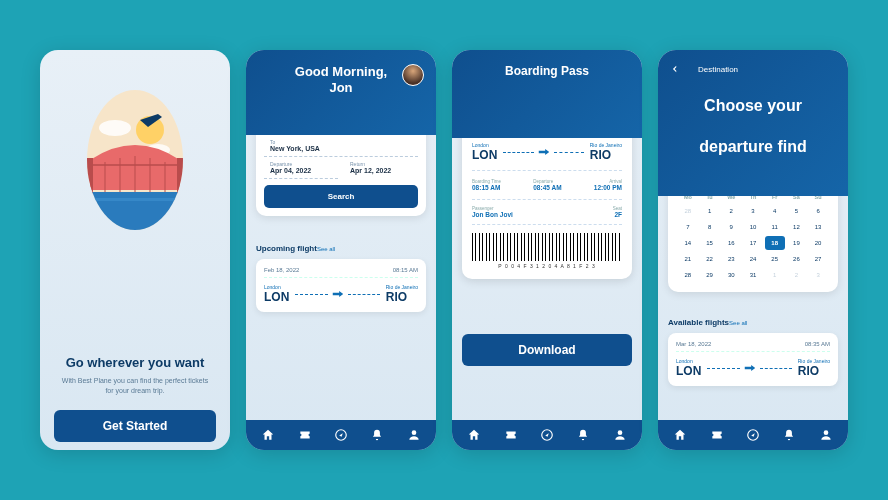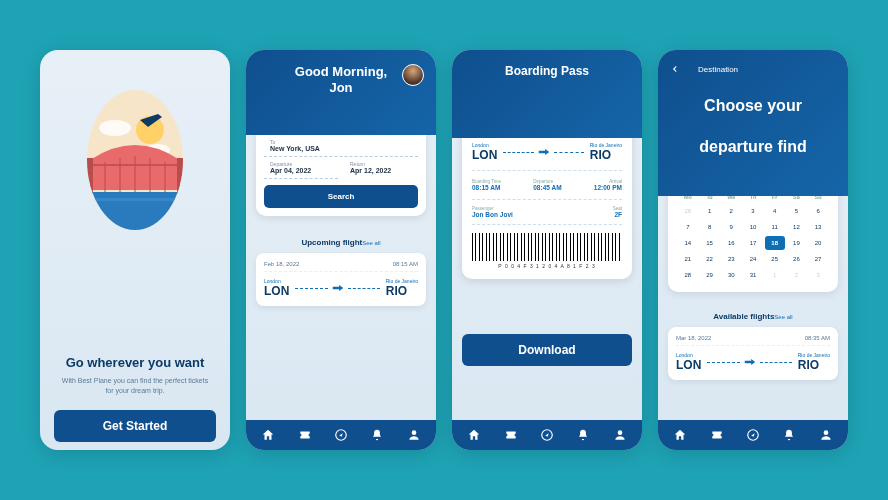--- a/index.html
+++ b/index.html
@@ -16,21 +16,21 @@
 .greeting { font-size: 13px; font-weight: 700; line-height: 1.2; }
 .avatar { position: absolute; right: 12px; top: 14px; width: 22px; height: 22px; border-radius: 50%; background: radial-gradient(circle at 50% 30%, #d9a67a 0%, #4a3228 70%); border: 1px solid #fff; }
 .card { background: #fff; border-radius: 10px; margin: -30px 10px 10px; padding: 8px; box-shadow: 0 2px 8px rgba(0,0,0,.1); }
 .field-row { display: flex; gap: 6px; }
 .field { flex: 1; padding: 4px 6px; border-bottom: 1px dashed #bcd; }
 .field:last-child { border-bottom: none; }
 .field-label { font-size: 5px; color: #7a94ad; }
 .field-value { font-size: 7px; color: #1a2e44; font-weight: 600; }
 .btn-search { background: #0f4f8e; color: #fff; border: none; width: 100%; padding: 7px; border-radius: 5px; font-size: 8px; font-weight: 600; margin-top: 6px; cursor: pointer; }
 .section { margin: 12px 10px 0; }
-.section-head { display: flex; justify-content: center; align-items: center; margin-bottom: 6px; }
+.section-head { display: flex; justify-content: flex-start; align-items: center; margin-bottom: 6px; margin-top: 6px; }
 .section-title { font-size: 8px; font-weight: 700; color: #0d3b66; }
 .link-small { font-size: 6px; color: #0f6fb5; cursor: pointer; }
 .flight-card { background: #fff; border-radius: 8px; padding: 8px; box-shadow: 0 2px 6px rgba(0,0,0,.08); }
 .flight-top { display: flex; justify-content: space-between; font-size: 6px; color: #5a7a95; padding-bottom: 4px; border-bottom: 1px dashed #cfe; }
 .flight-route { display: flex; align-items: center; justify-content: space-between; padding-top: 6px; }
 .city-col { text-align: left; }
 .city-col.r { }
 .city-small { font-size: 5px; color: #0f6fb5; }
 .city-code { font-size: 12px; font-weight: 700; color: #0d3b66; }
 .plane-line { flex: 1; display: flex; align-items: center; justify-content: center; position: relative; margin: 0 6px; }

